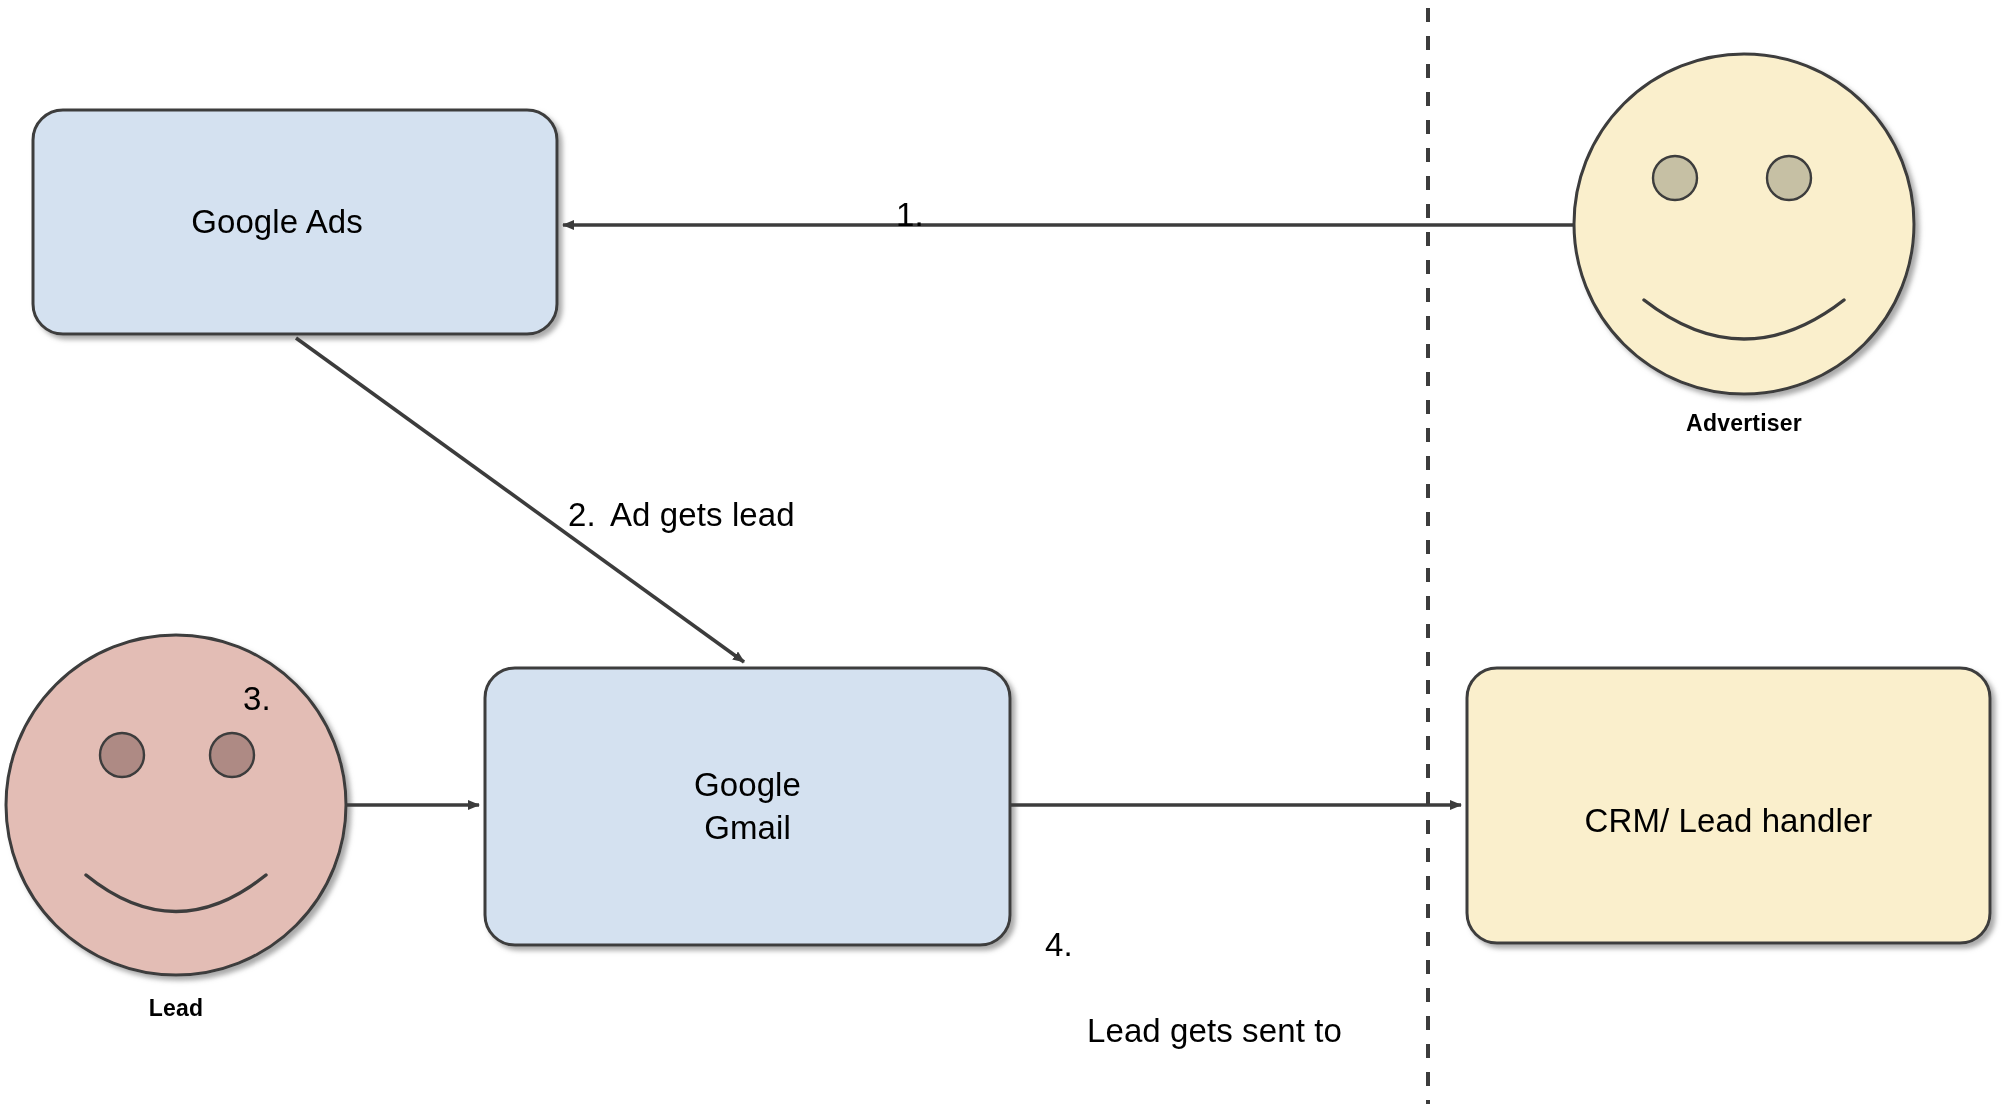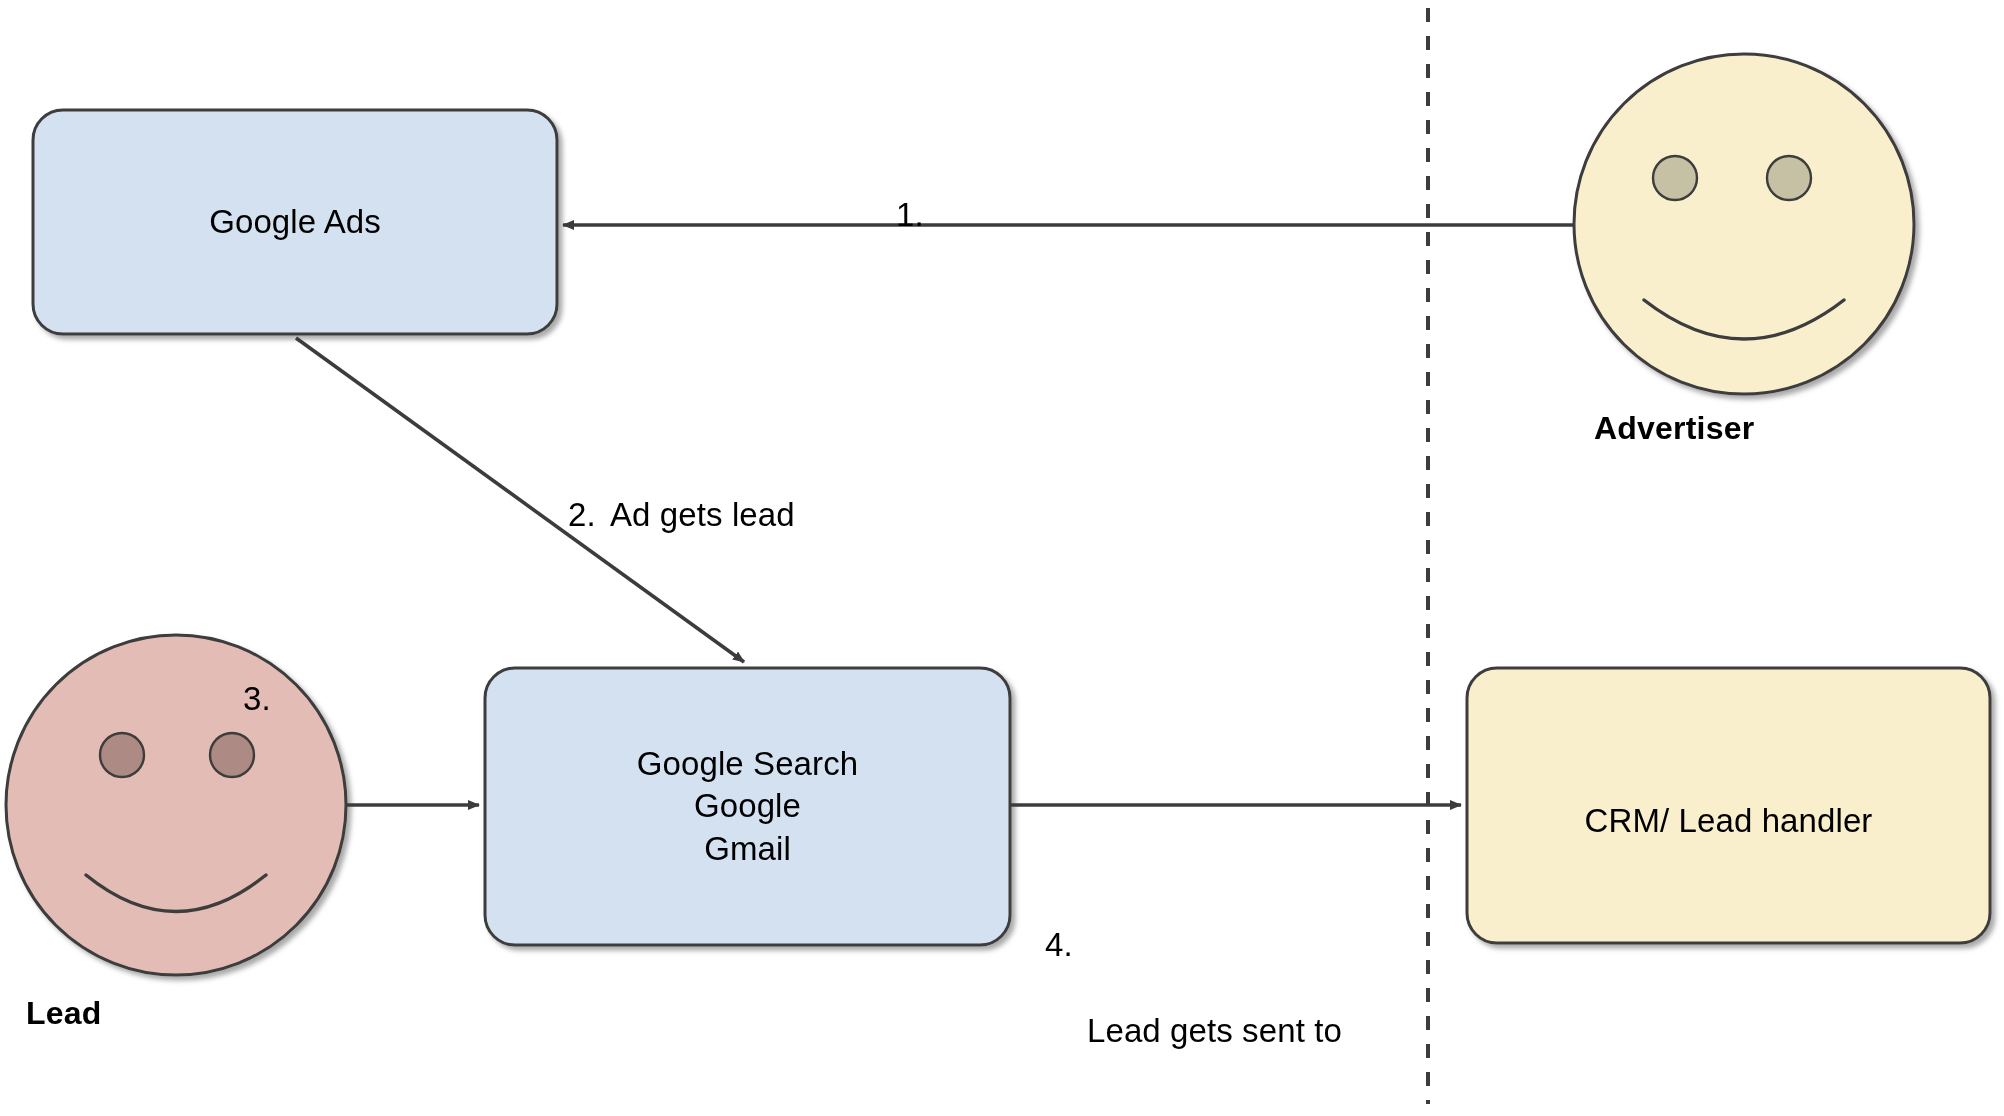--- a/index.html
+++ b/index.html
@@ -37,23 +37,23 @@
   .edge-label {
     position: absolute;
     color: #000000;
     font-size: 33px;
     line-height: 1.3;
     letter-spacing: 0.1px;
     white-space: pre;
   }
   .actor-label {
     position: absolute;
-    text-align: left;
+    text-align: center;
     color: #000000;
-    font-size: 32px;
+    font-size: 23px;
     font-weight: bold;
     letter-spacing: 0.2px;
   }
 </style>
 </head>
 <body>
 
 <div id="canvas">
 
   <svg class="layer" viewBox="0 0 2004 1116">
@@ -90,26 +90,25 @@
 
     <line x1="1574" y1="225" x2="563" y2="225" stroke="#3c3c3c" stroke-width="3.6" marker-end="url(#arrowhead)"></line>
 
     <line x1="296" y1="338" x2="744" y2="662" stroke="#3c3c3c" stroke-width="3.6" marker-end="url(#arrowhead)"></line>
 
     <line x1="346" y1="805" x2="479" y2="805" stroke="#3c3c3c" stroke-width="3.6" marker-end="url(#arrowhead)"></line>
 
     <line x1="1010" y1="805" x2="1461" y2="805" stroke="#3c3c3c" stroke-width="3.6" marker-end="url(#arrowhead)"></line>
   </svg>
 
-  <div class="node-label" style="left:33px; top:110px; width:524px; height:224px;">
+  <div class="node-label" style="left:15px; top:110px; width:524px; height:224px;">
     <span>Google Ads</span>
   </div>
 
   <div class="node-label" style="left:485px; top:668px; width:525px; height:277px; flex-direction:column;">
-    <span>Google Search</span>
     <span>Google</span>
     <span>Gmail</span>
   </div>
 
   <div class="node-label" style="left:1467px; top:668px; width:523px; height:306px;">
     <span>CRM/ Lead handler</span>
   </div>
 
   <div class="actor-label" style="left:1594px; top:410px; width:300px;">
     <span>Advertiser</span>

